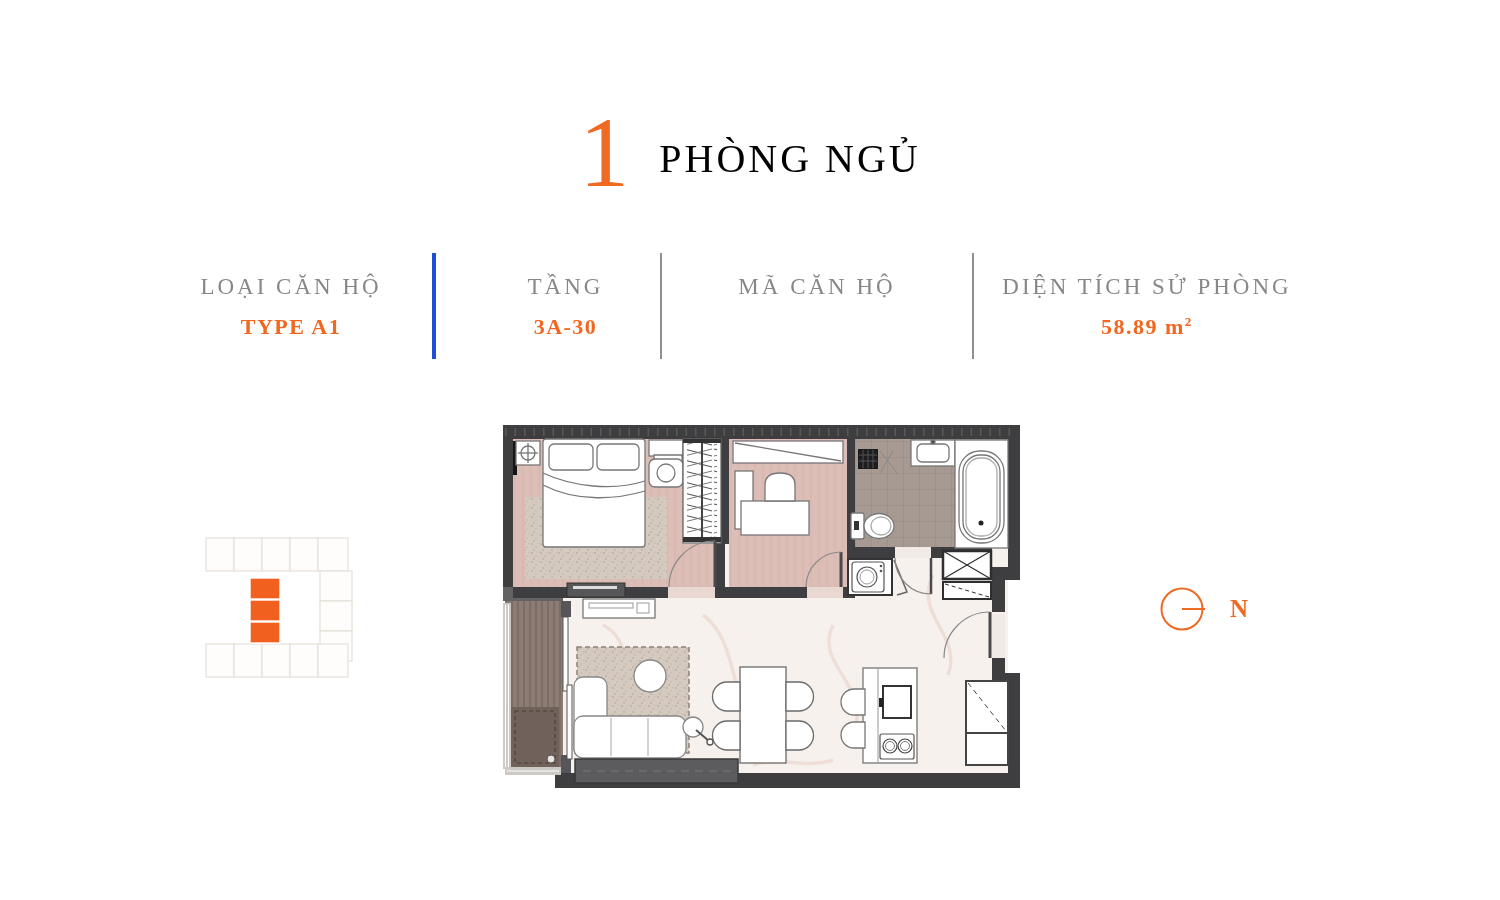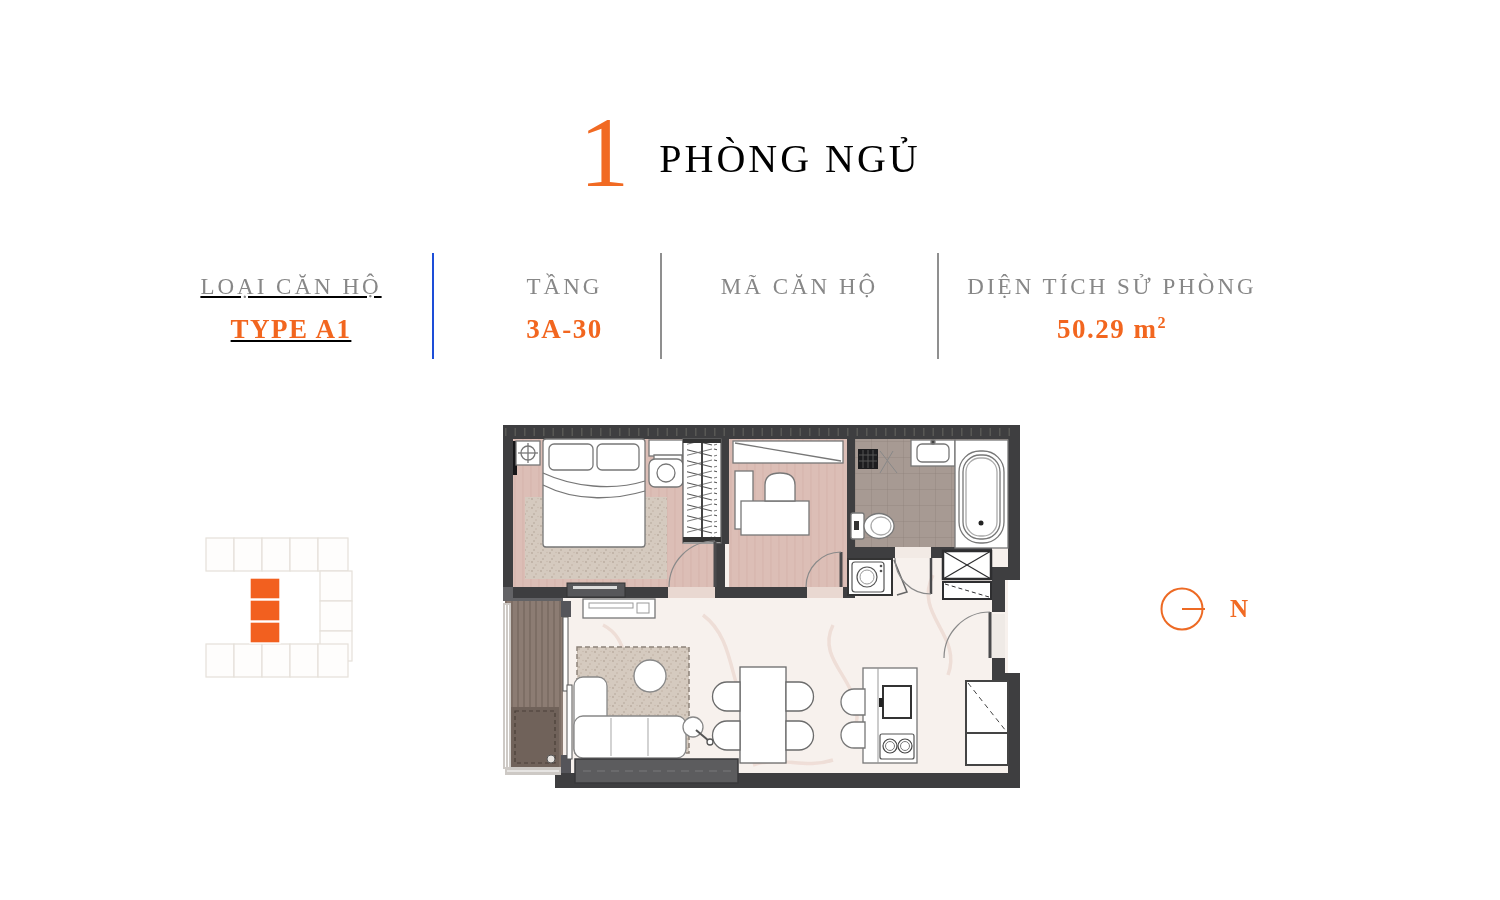--- a/index.html
+++ b/index.html
@@ -22,29 +22,29 @@
   .header .title{
     font-size:40px;color:#000000;letter-spacing:3px;
     margin-left:30px;margin-bottom:12px;font-weight:400;
   }
 
   
   .info-row{position:absolute;top:253px;left:150px;width:1190px;height:106px;display:flex;}
   .info-col{
     box-sizing:border-box;height:106px;padding-top:21px;text-align:center;
   }
-  .info-col.c1{width:282px;text-decoration:underline;}
-  .info-col.c2{width:228px;border-left:2px solid #1d4ed8;padding-left:35px;}
-  .info-col.c3{width:277px;border-left:2px solid #8f8f8f;}
+  .info-col.c1{width:282px;}
+  .info-col.c2{width:228px;border-left:4px solid #1d4ed8;padding-left:35px;}
+  .info-col.c3{width:312px;border-left:2px solid #8f8f8f;}
   .info-col.c4{width:348px;border-left:2px solid #8f8f8f;}
   .info-label{
     font-size:23px;color:#878787;letter-spacing:3px;white-space:nowrap;
   }
   .info-value{
-    margin-top:14px;font-size:27px;font-weight:bold;color:#F2661F;letter-spacing:1.5px;
+    margin-top:14px;font-size:22px;font-weight:bold;color:#F2661F;letter-spacing:1.5px;
   }
   .info-value sup{font-size:60%;}
 
   
   .locator{position:absolute;left:204px;top:532px;}
   .floor-plan{position:absolute;left:503px;top:425px;}
   .compass{position:absolute;left:1160px;top:586px;display:flex;align-items:center;}
   .compass .n-label{
     margin-left:24px;font-size:25px;font-weight:bold;color:#F16A23;letter-spacing:1px;
   }
@@ -66,21 +66,21 @@
     </div>
     <div class="info-col c2">
       <div class="info-label">TẦNG</div>
       <div class="info-value">3A-30</div>
     </div>
     <div class="info-col c3">
       <div class="info-label">MÃ CĂN HỘ</div>
     </div>
     <div class="info-col c4">
       <div class="info-label">DIỆN TÍCH SỬ PHÒNG</div>
-      <div class="info-value"><span>50.29 m</span><sup>2</sup></div>
+      <div class="info-value"><span>58.89 m</span><sup>2</sup></div>
     </div>
   </div>
 
   <svg class="locator" width="160" height="152" viewBox="0 0 160 152">
     <g fill="#fefdfc" stroke="#e5e0d9" stroke-width="1.2">
       <rect x="2" y="6" width="28" height="33"></rect>
         <rect x="30" y="6" width="28" height="33"></rect>
       <rect x="58" y="6" width="28" height="33"></rect>
         <rect x="86" y="6" width="28" height="33"></rect>
       <rect x="114" y="6" width="30" height="33"></rect>

